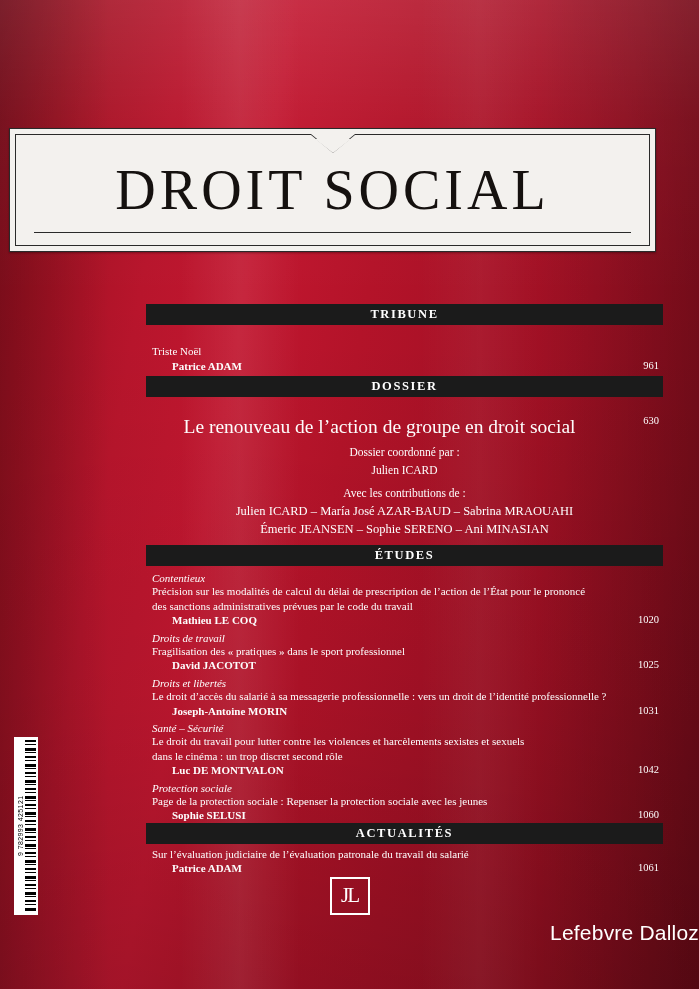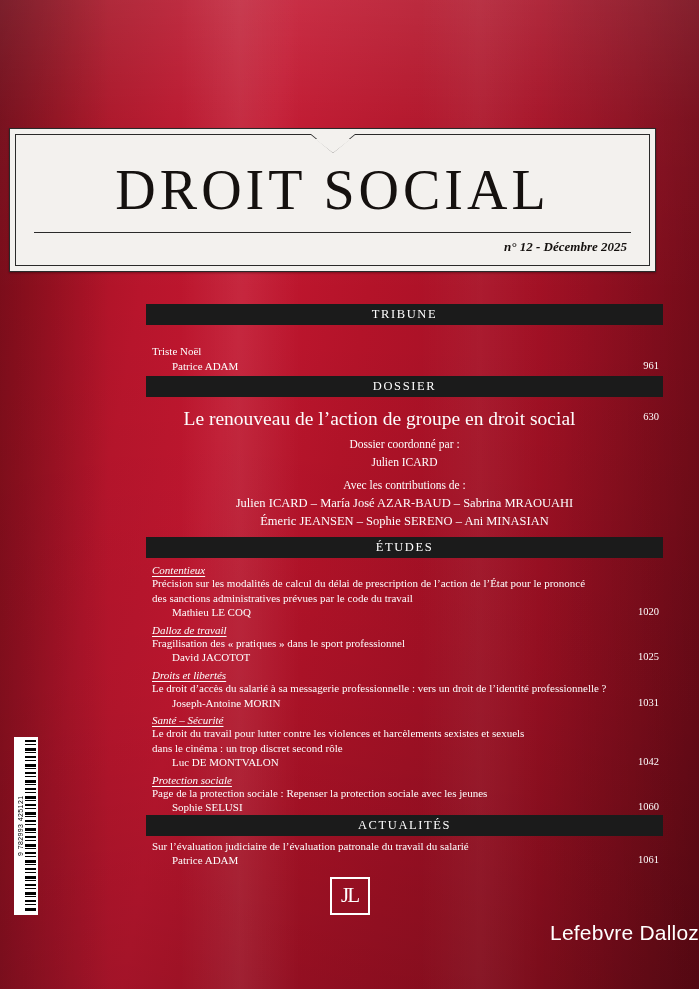--- a/index.html
+++ b/index.html
@@ -131,21 +131,21 @@
     left: 146px;
     top: 304px;
     width: 517px;
     color: #fdfdfd;
     font-size: 11px;
   }
   .section-bar {
     background: #1b1b1b;
     color: #ffffff;
     text-align: center;
-    font-weight: normal;
+    font-weight: bold;
     letter-spacing: 1.6px;
     font-size: 12.5px;
     padding: 3px 0 3px 0;
     margin: 0;
   }
   .rowline {
     display: flex;
     align-items: flex-start;
     justify-content: space-between;
   }
@@ -157,35 +157,35 @@
   .pagenum {
     flex: 0 0 46px;
     text-align: right;
     font-size: 10.5px;
     padding-right: 4px;
     line-height: 1.32;
     white-space: nowrap;
   }
   .author {
     padding-left: 26px;
+    font-weight: bold;
   }
   .cat {
     font-style: italic;
     padding-left: 6px;
     margin-top: 4px;
-    text-decoration: underline;
     text-underline-offset: 2px;
   }
   .tribune-block { padding-top: 19px; padding-bottom: 3px; }
 
   
   .dossier-title {
     text-align: center;
     font-size: 19.5px;
-    padding: 10px 0 6px 0;
+    padding: 18px 0 6px 0;
     line-height: 1.2;
   }
   .dossier-row {
     display: flex;
     align-items: center;
   }
   .dossier-row .main { flex: 1 1 auto; }
   .dossier-row .pagenum { flex: 0 0 46px; }
   .small-center {
     text-align: center;
@@ -277,21 +277,20 @@
   <div class="bg-streak" style="left:420px; opacity:0.6;"></div>
   <div class="bg-dark-left"></div>
   <div class="bg-dark-right"></div>
 
   <div class="masthead">
     <div class="masthead-inner">
       <div class="notch"></div>
       <div class="notch-line"></div>
       <div class="journal-title">DROIT SOCIAL</div>
       <div class="title-rule"></div>
-      <div class="issue-line">n° 12 - Décembre 2025</div>
     </div>
   </div>
 
   <div class="contents">
 
     <div class="section-bar">TRIBUNE</div>
     <div class="tribune-block">
       <div class="rowline">
         <div class="rowtext">Triste Noël</div>
         <div class="pagenum"></div>
@@ -330,21 +329,21 @@
           <div class="rowtext">des sanctions administratives prévues par le code du travail</div>
           <div class="pagenum"></div>
         </div>
         <div class="rowline">
           <div class="rowtext author">Mathieu LE COQ</div>
           <div class="pagenum">1020</div>
         </div>
       </div>
 
       <div>
-        <div class="cat">Dalloz de travail</div>
+        <div class="cat">Droits de travail</div>
         <div class="rowline">
           <div class="rowtext">Fragilisation des « pratiques » dans le sport professionnel</div>
           <div class="pagenum"></div>
         </div>
         <div class="rowline">
           <div class="rowtext author">David JACOTOT</div>
           <div class="pagenum">1025</div>
         </div>
       </div>
 

